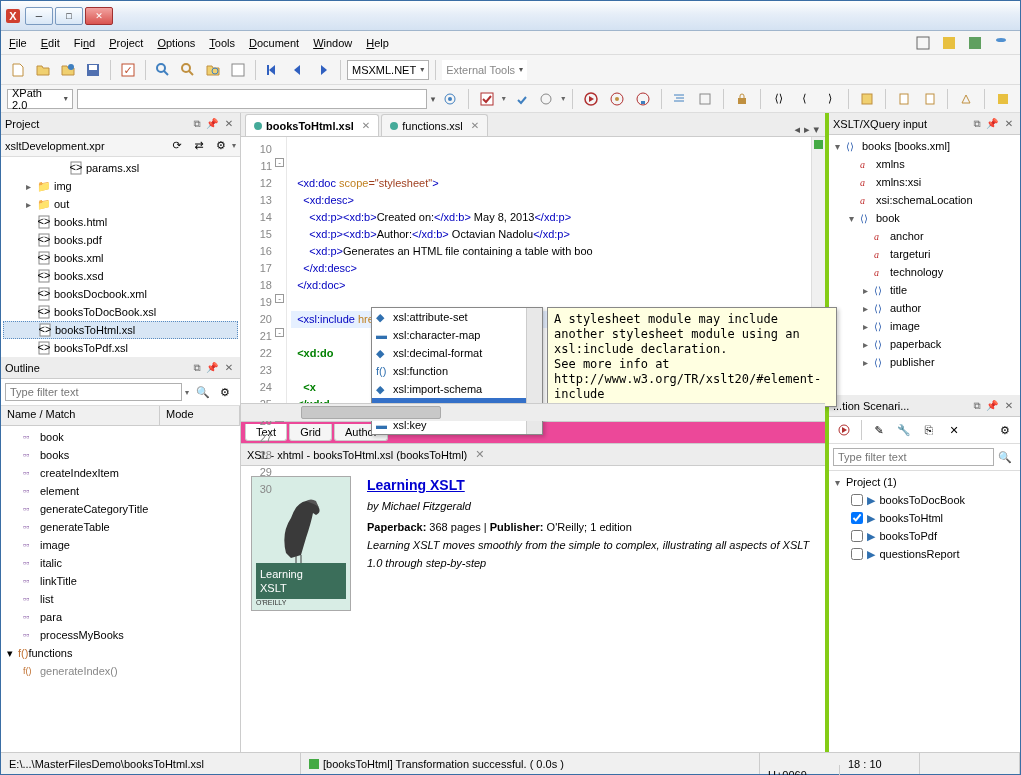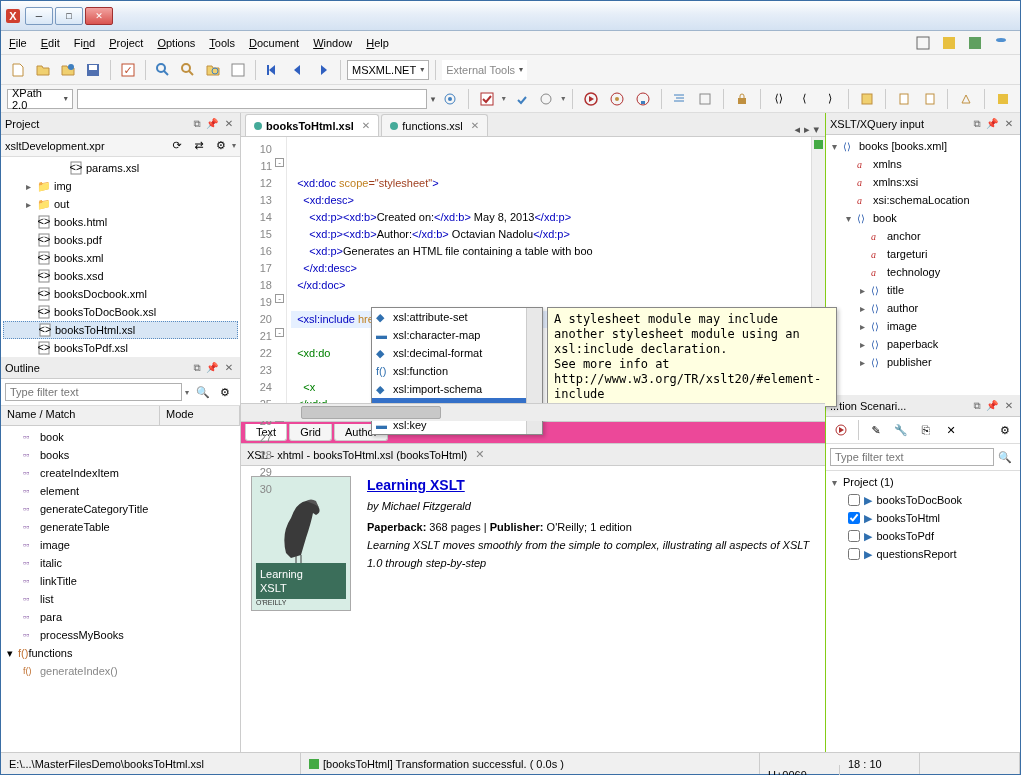--- a/index.html
+++ b/index.html
@@ -18,21 +18,21 @@
 .tbtn{width:22px;height:22px;border:1px solid transparent;border-radius:2px;display:flex;align-items:center;justify-content:center;}
 .tsep{width:1px;height:20px;background:#ccc;margin:0 3px;}
 .tcombo{height:20px;border:1px solid #b0b0b0;padding:1px 4px;display:flex;align-items:center;font-size:11px;background:#fff;}
 .tcombo .dd{margin-left:4px;color:#555;font-size:8px;}
 .xpathbar{height:28px;display:flex;align-items:center;padding:2px 6px;gap:4px;background:#f5f5f5;border-bottom:1px solid #ddd;}
 .xpathbar input{flex:0 0 350px;height:20px;border:1px solid #b0b0b0;padding:1px 4px;}
 .body{flex:1;display:flex;min-height:0;}
 .col{display:flex;flex-direction:column;min-height:0;}
 .left{width:240px;border-right:1px solid #ccc;}
 .center{flex:1;}
-.right{width:195px;border-left:1px solid #84cc16;}
+.right{width:195px;border-left:4px solid #84cc16;}
 .panelhdr{height:22px;background:#ededed;border-bottom:1px solid #ccc;display:flex;align-items:center;padding:0 4px;font-size:11px;}
 .panelhdr .t{flex:1;}
 .panelhdr .pbtn{width:14px;height:14px;margin-left:2px;color:#666;display:flex;align-items:center;justify-content:center;font-size:10px;}
 .panelhdr2{height:22px;background:#f5f5f5;border-bottom:1px solid #ddd;display:flex;align-items:center;padding:0 4px;}
 .tree{flex:1;overflow:auto;padding:2px;background:#fff;}
 .tree .nd{display:flex;align-items:center;height:18px;padding-left:4px;white-space:nowrap;}
 .tree .nd .exp{width:11px;text-align:center;color:#666;font-size:10px;}
 .tree .nd .ic{width:16px;height:16px;margin:0 2px;display:flex;align-items:center;justify-content:center;font-size:11px;}
 .tree .nd.sel{background:#d8e6f5;border:1px dotted #5a8cc0;}
 .ic-folder{color:#d4a940;}
@@ -58,21 +58,21 @@
 .tab .x{color:#888;margin-left:4px;font-size:10px;}
 .tabs .nav{margin-left:auto;display:flex;gap:4px;padding-right:6px;color:#555;}
 .editor{flex:1;display:flex;min-height:0;background:#fff;position:relative;}
 .gutter{width:46px;background:#fff;border-right:1px solid #e8e8e8;font-family:Consolas,monospace;font-size:12px;color:#888;text-align:right;padding:4px 14px 0 0;line-height:17px;position:relative;}
 .gutter .fold{position:absolute;right:2px;width:9px;height:9px;border:1px solid #999;background:#fff;font-size:8px;line-height:7px;text-align:center;color:#666;}
 .code{flex:1;font-family:Consolas,monospace;font-size:12px;line-height:17px;padding:4px 0 0 4px;white-space:pre;overflow:hidden;}
 .code .el{color:#0000c0;}
 .code .attr{color:#c08020;}
 .code .str{color:#a04020;}
 .code .txt{color:#000;}
-.code .cm{color:#008000;}
+.code .cm{color:#008000;font-weight:bold;}
 .code .hl-line{background:#e6f0ff;display:inline-block;}
 .errstrip{width:14px;background:#f0f0f0;border-left:1px solid #ddd;position:relative;}
 .errstrip .sq{position:absolute;top:3px;left:2px;width:9px;height:9px;background:#4a4;}
 .completion{position:absolute;left:130px;top:170px;width:172px;border:1px solid #888;background:#fff;box-shadow:2px 2px 4px rgba(0,0,0,0.2);}
 .completion .ci{height:18px;display:flex;align-items:center;padding:0 4px;font-family:Consolas,monospace;font-size:12px;}
 .completion .ci .cic{width:14px;margin-right:3px;color:#3070b0;}
 .completion .ci.sel{background:#3470c8;color:#fff;}
 .completion .ci.sel .cic{color:#fff;}
 .comp-scroll{position:absolute;right:0;top:0;bottom:0;width:16px;background:#e8e8e8;border-left:1px solid #ccc;}
 .tooltip{position:absolute;left:306px;top:170px;width:290px;background:#ffffe1;border:1px solid #888;padding:4px 6px;font-family:Consolas,monospace;font-size:12px;line-height:15px;box-shadow:2px 2px 4px rgba(0,0,0,0.2);}

